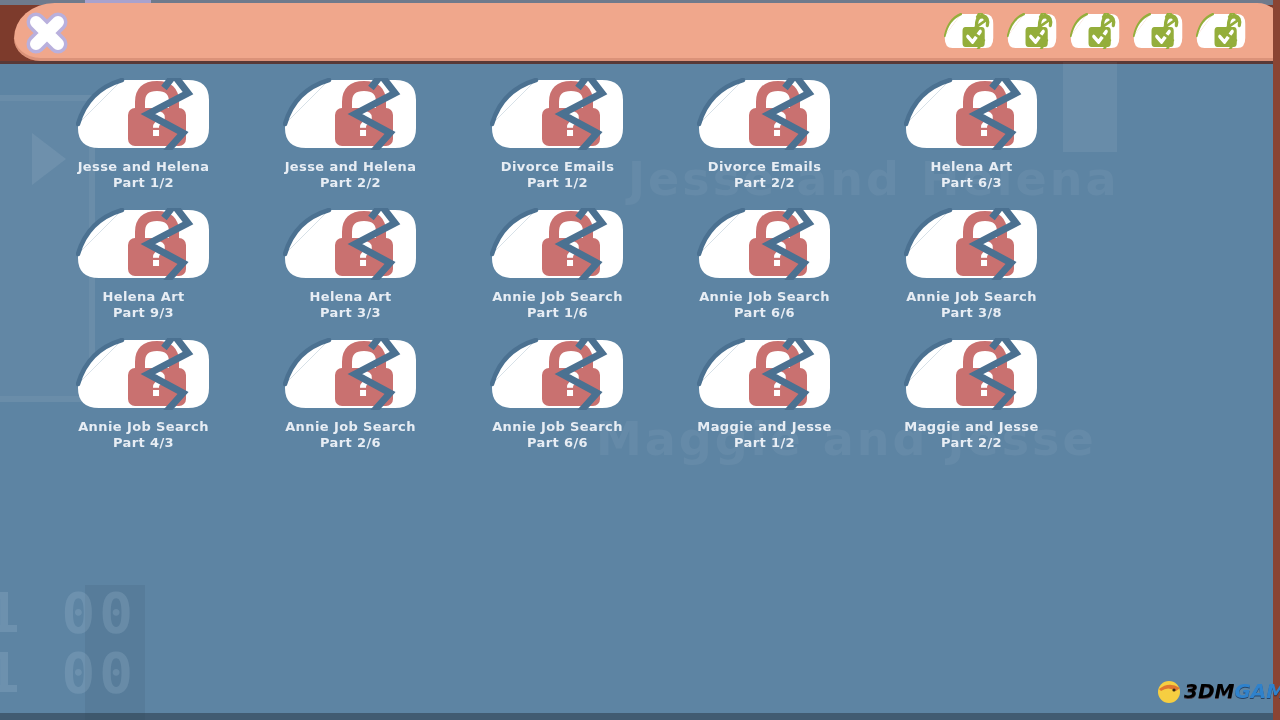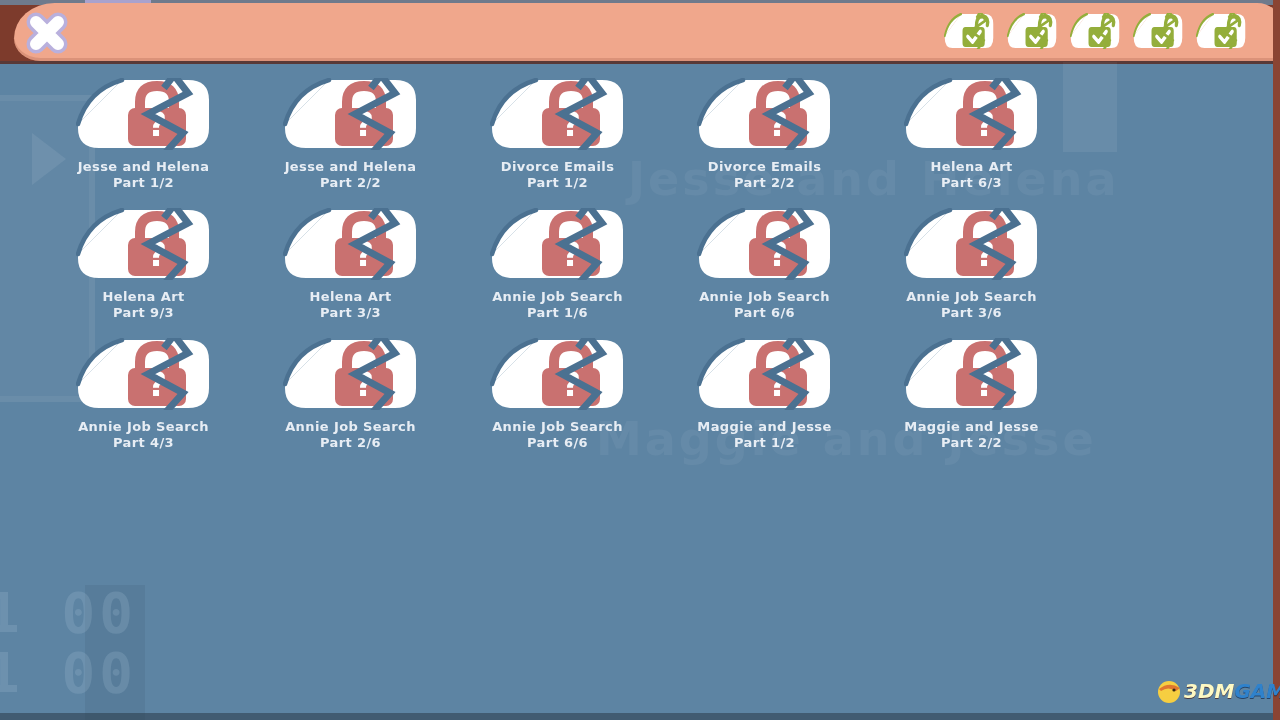--- a/index.html
+++ b/index.html
@@ -48,21 +48,21 @@
   .ghost-word{font-size:46px;font-weight:bold;letter-spacing:3px;color:rgba(255,255,255,0.055);white-space:nowrap;}
   .ghost-digits{font-family:"DejaVu Sans Mono","Liberation Mono",monospace;font-weight:bold;font-size:56px;color:rgba(195,220,238,0.16);letter-spacing:4px;}
   .ghost-rect{border:6px solid rgba(255,255,255,0.05);background:rgba(255,255,255,0.03);}
   .ghost-panel{background:rgba(255,255,255,0.07);}
   .ghost-tri{width:0;height:0;border-top:26px solid transparent;border-bottom:26px solid transparent;border-left:34px solid rgba(255,255,255,0.08);}
   .ghost-dark{background:rgba(10,30,48,0.07);}
 
   
   .dm-watermark{position:absolute;left:1156px;top:678px;display:flex;align-items:center;z-index:50;}
   .dm-text{font-size:20px;font-weight:bold;font-style:italic;letter-spacing:0px;line-height:1;}
-  .dm-red{color:#fef9c3;text-shadow:0 1px 0 rgba(60,10,5,0.6);}
+  .dm-red{color:#000000;text-shadow:0 1px 0 rgba(60,10,5,0.6);}
   .dm-blue{color:#2f82cc;text-shadow:0 1px 0 rgba(5,25,60,0.6);}
 </style>
 </head>
 <body>
 
 <svg width="0" height="0" style="position:absolute" aria-hidden="true">
   <defs>
     <symbol id="icon-file-locked" viewBox="0 0 135 72">
       <path d="M46,2 L112,2 Q133,2 133,22 L133,50 Q133,70 112,70 L23,70 Q2,70 2,50 L2,46 Z" fill="#ffffff"></path>
       <path d="M46,2 Q12,12 2,46 Z" fill="#ffffff"></path>
@@ -212,21 +212,21 @@
       <div>Annie Job Search</div>
       <div>Part 6/6</div>
     </div>
   </div>
       <div class="tile">
     <svg class="tile-icon" viewBox="0 0 135 72">
           <use href="#icon-file-locked"></use>
         </svg>
     <div class="tile-label">
       <div>Annie Job Search</div>
-      <div>Part 3/6</div>
+      <div>Part 3/8</div>
     </div>
   </div>
       <div class="tile">
     <svg class="tile-icon" viewBox="0 0 135 72">
           <use href="#icon-file-locked"></use>
         </svg>
     <div class="tile-label">
       <div>Annie Job Search</div>
       <div>Part 4/3</div>
     </div>

